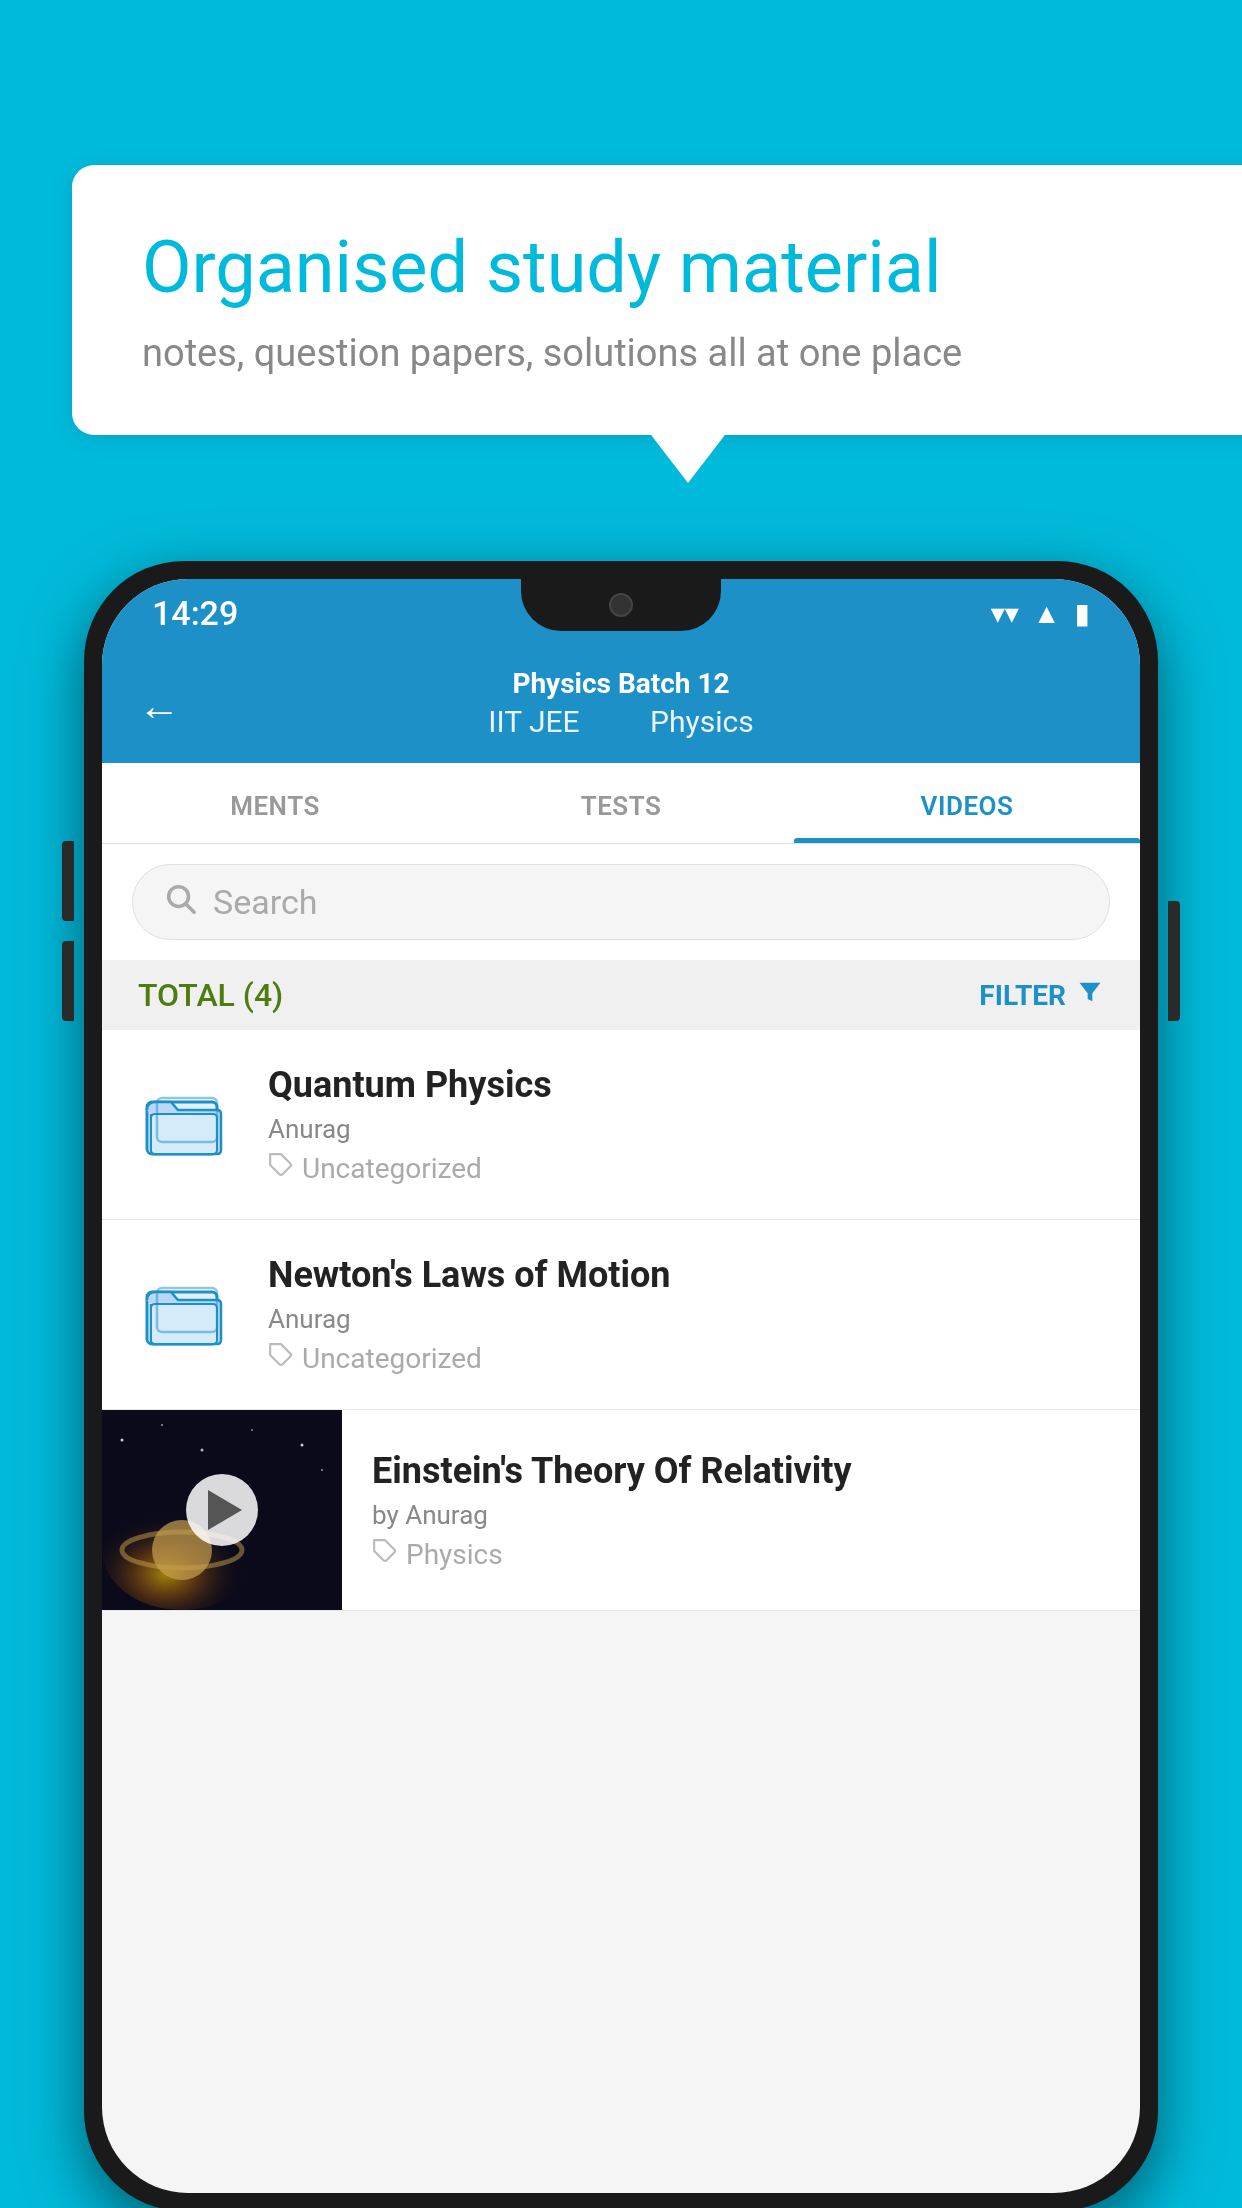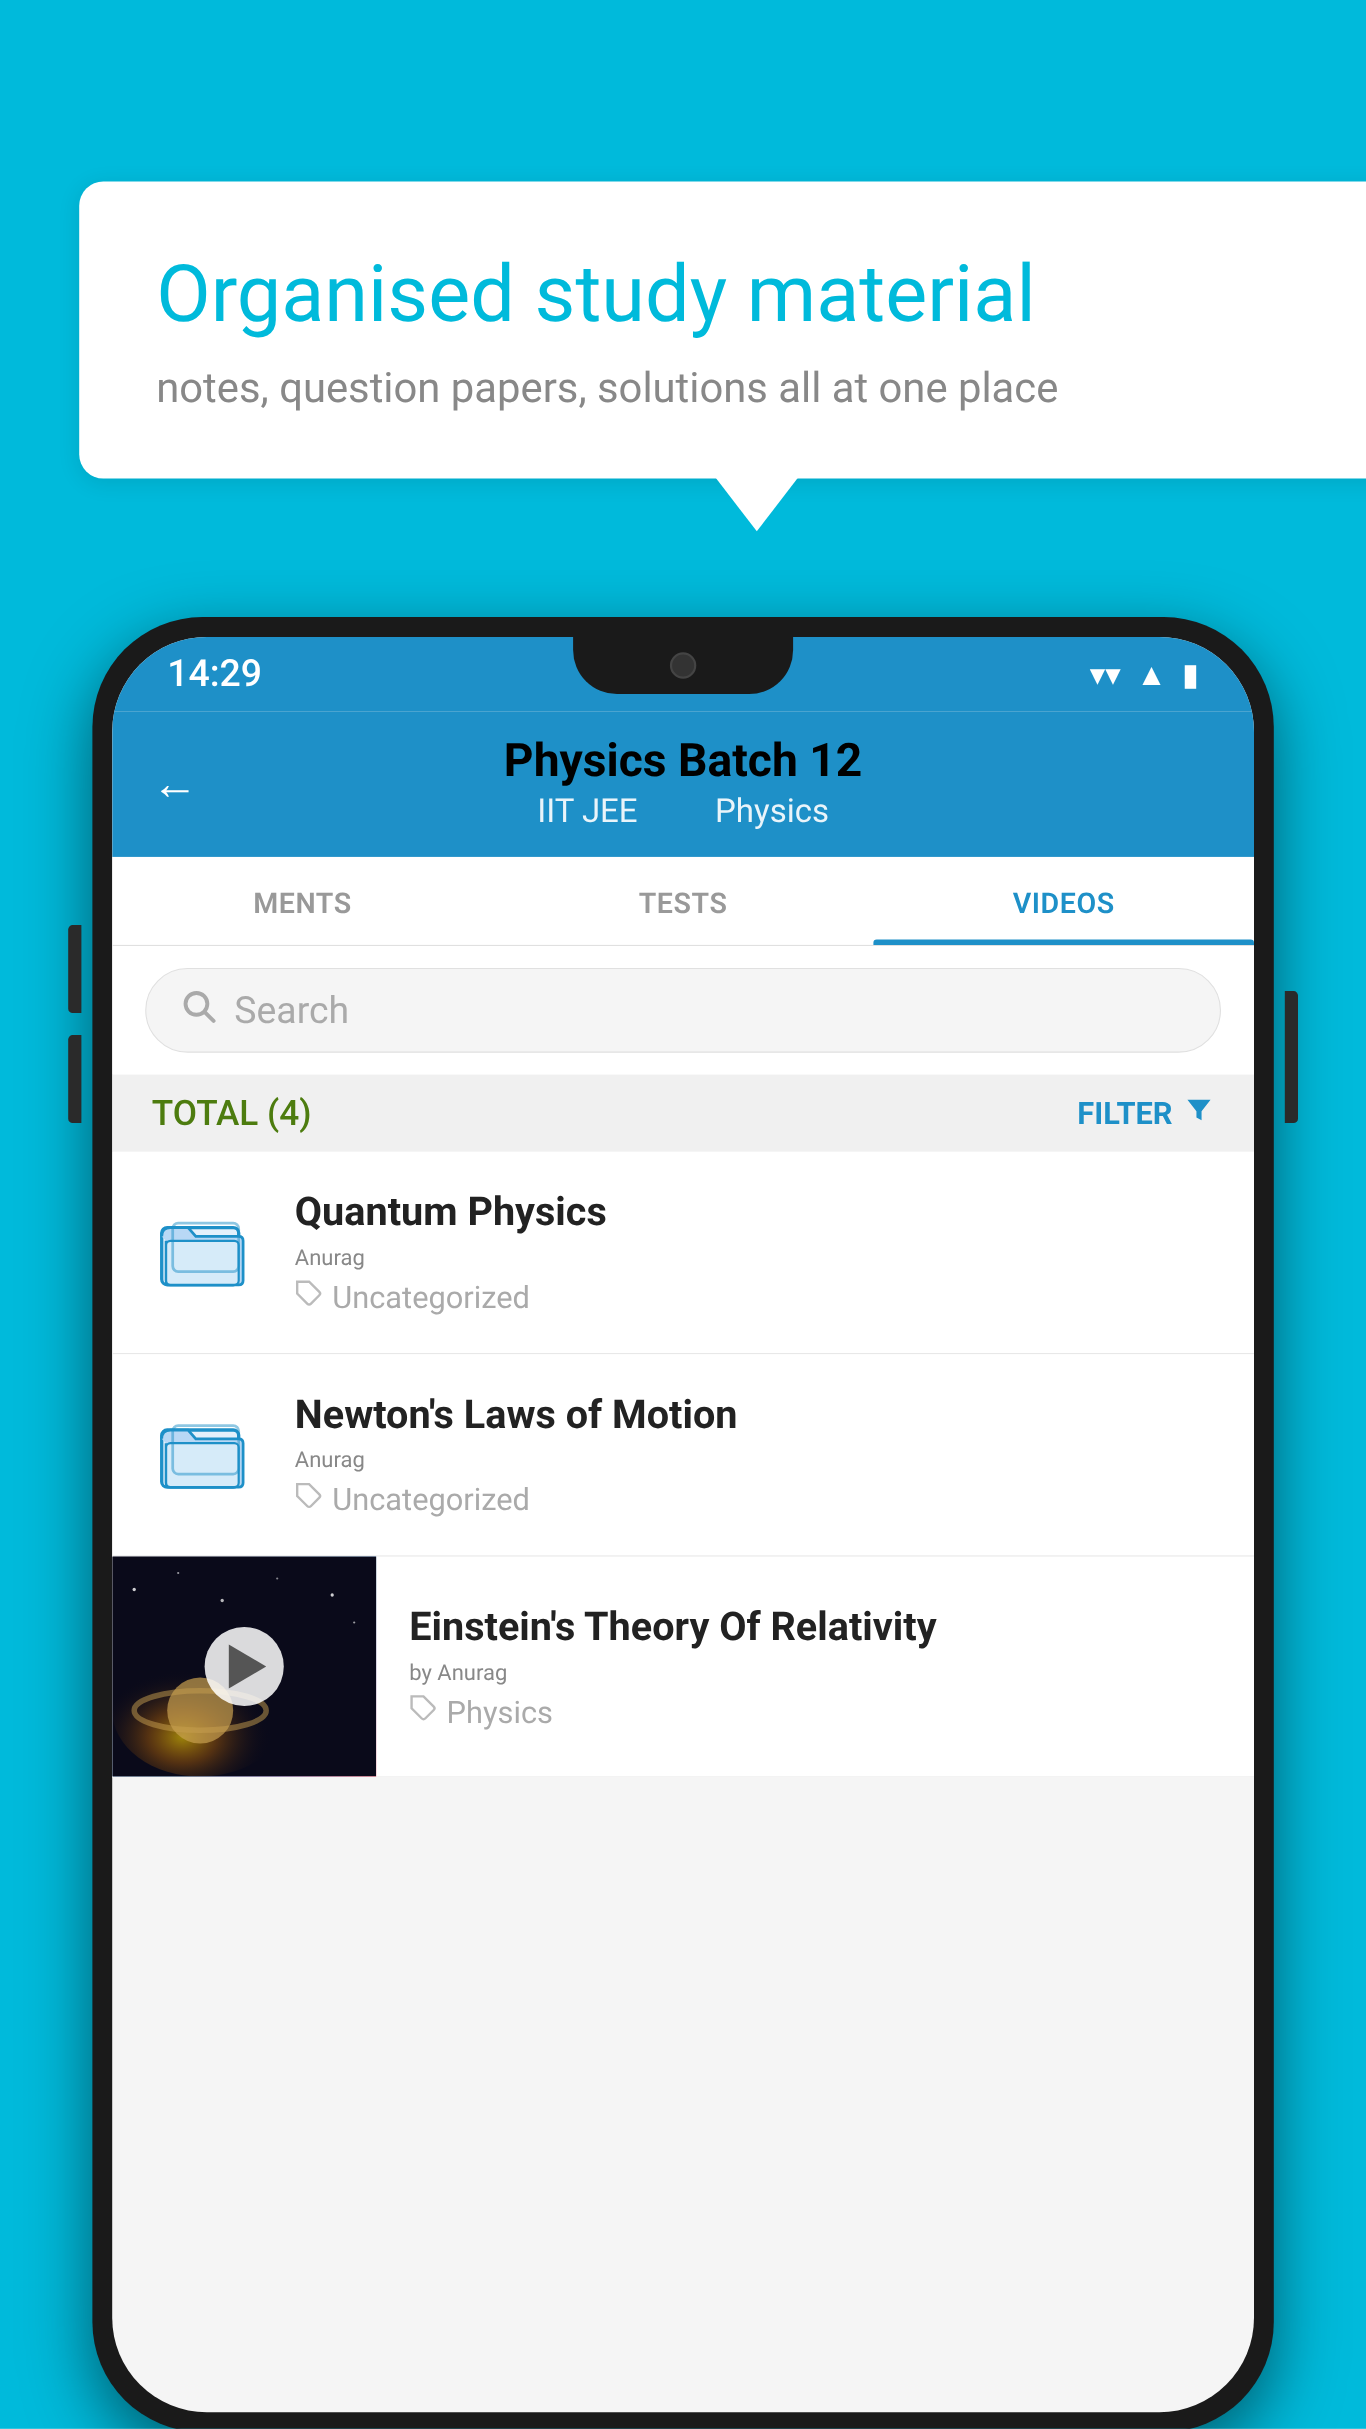--- a/index.html
+++ b/index.html
@@ -129,23 +129,23 @@
     .back-button {
       position: absolute;
       left: 36px;
       top: 50%;
       transform: translateY(-50%);
       color: white;
       font-size: 42px;
       cursor: pointer;
     }
     .header-title {
-      font-size: 42px;
+      font-size: 28px;
       font-weight: 700;
-      color: #000000;
+      color: #ffffff;
     }
     .header-subtitle {
       font-size: 30px;
       color: rgba(255,255,255,0.9);
       margin-top: 4px;
     }
     .header-subtitle span {
       margin: 0 12px;
     }
 
@@ -255,21 +255,21 @@
     .video-info {
       flex: 1;
     }
     .video-title {
       font-size: 36px;
       font-weight: 700;
       color: #222;
       margin-bottom: 8px;
     }
     .video-author {
-      font-size: 20px;
+      font-size: 26px;
       color: #888;
       margin-bottom: 8px;
     }
     .video-tag {
       display: flex;
       align-items: center;
       gap: 8px;
       font-size: 28px;
       color: #aaa;
     }

